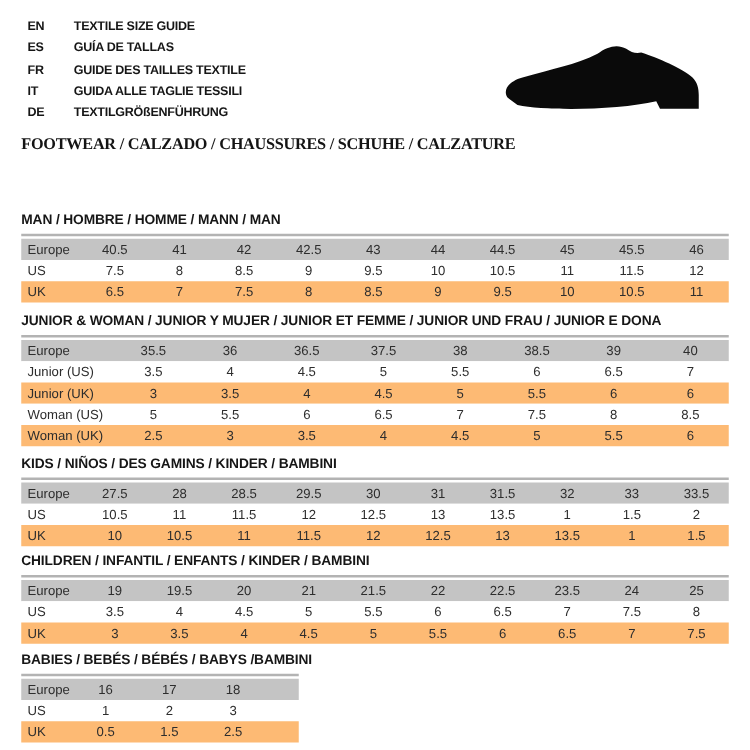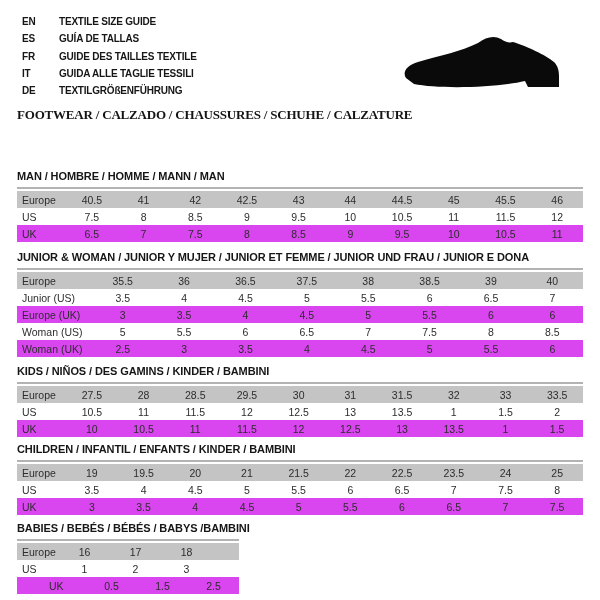--- a/index.html
+++ b/index.html
@@ -32,21 +32,21 @@
   
   .section { position:absolute; left:17px; width:566px; }
   .stitle {
     font-size:11px; font-weight:bold; line-height:14px;
     letter-spacing:-0.1px; color:#161616; margin-bottom:4px;
   }
   .stable { border-top:2px solid #b3b3b3; padding-top:2px; width:566px; }
   .trow { display:flex; align-items:center; height:17px; font-size:10.5px; color:#2d2d2d; }
   .trow.header { background:#c4c4c4; }
   .trow.white  { background:#ffffff; }
-  .trow.light  { background:#d946ef;justify-content:flex-end; }
+  .trow.light  { background:#fdba74; }
   .tlabel { width:49px; padding-left:5px; flex:0 0 auto; }
   .tcell  { flex:1 1 0; text-align:center; }
 
   .t-junior .tlabel { width:75px; }
 
   .t-babies { width:222px; }
   .t-babies .tlabel { width:42px; }
   .t-babies .tcell { flex:0 0 51px; }
 
   #sec-man      { top:169px; }
@@ -164,21 +164,21 @@
           <div class="tcell">3.5</div>
           <div class="tcell">4</div>
           <div class="tcell">4.5</div>
           <div class="tcell">5</div>
           <div class="tcell">5.5</div>
           <div class="tcell">6</div>
           <div class="tcell">6.5</div>
           <div class="tcell">7</div>
         </div>
         <div class="trow light">
-          <div class="tlabel">Europe (UK)</div>
+          <div class="tlabel">Junior (UK)</div>
           <div class="tcell">3</div>
           <div class="tcell">3.5</div>
           <div class="tcell">4</div>
           <div class="tcell">4.5</div>
           <div class="tcell">5</div>
           <div class="tcell">5.5</div>
           <div class="tcell">6</div>
           <div class="tcell">6</div>
         </div>
         <div class="trow white">

